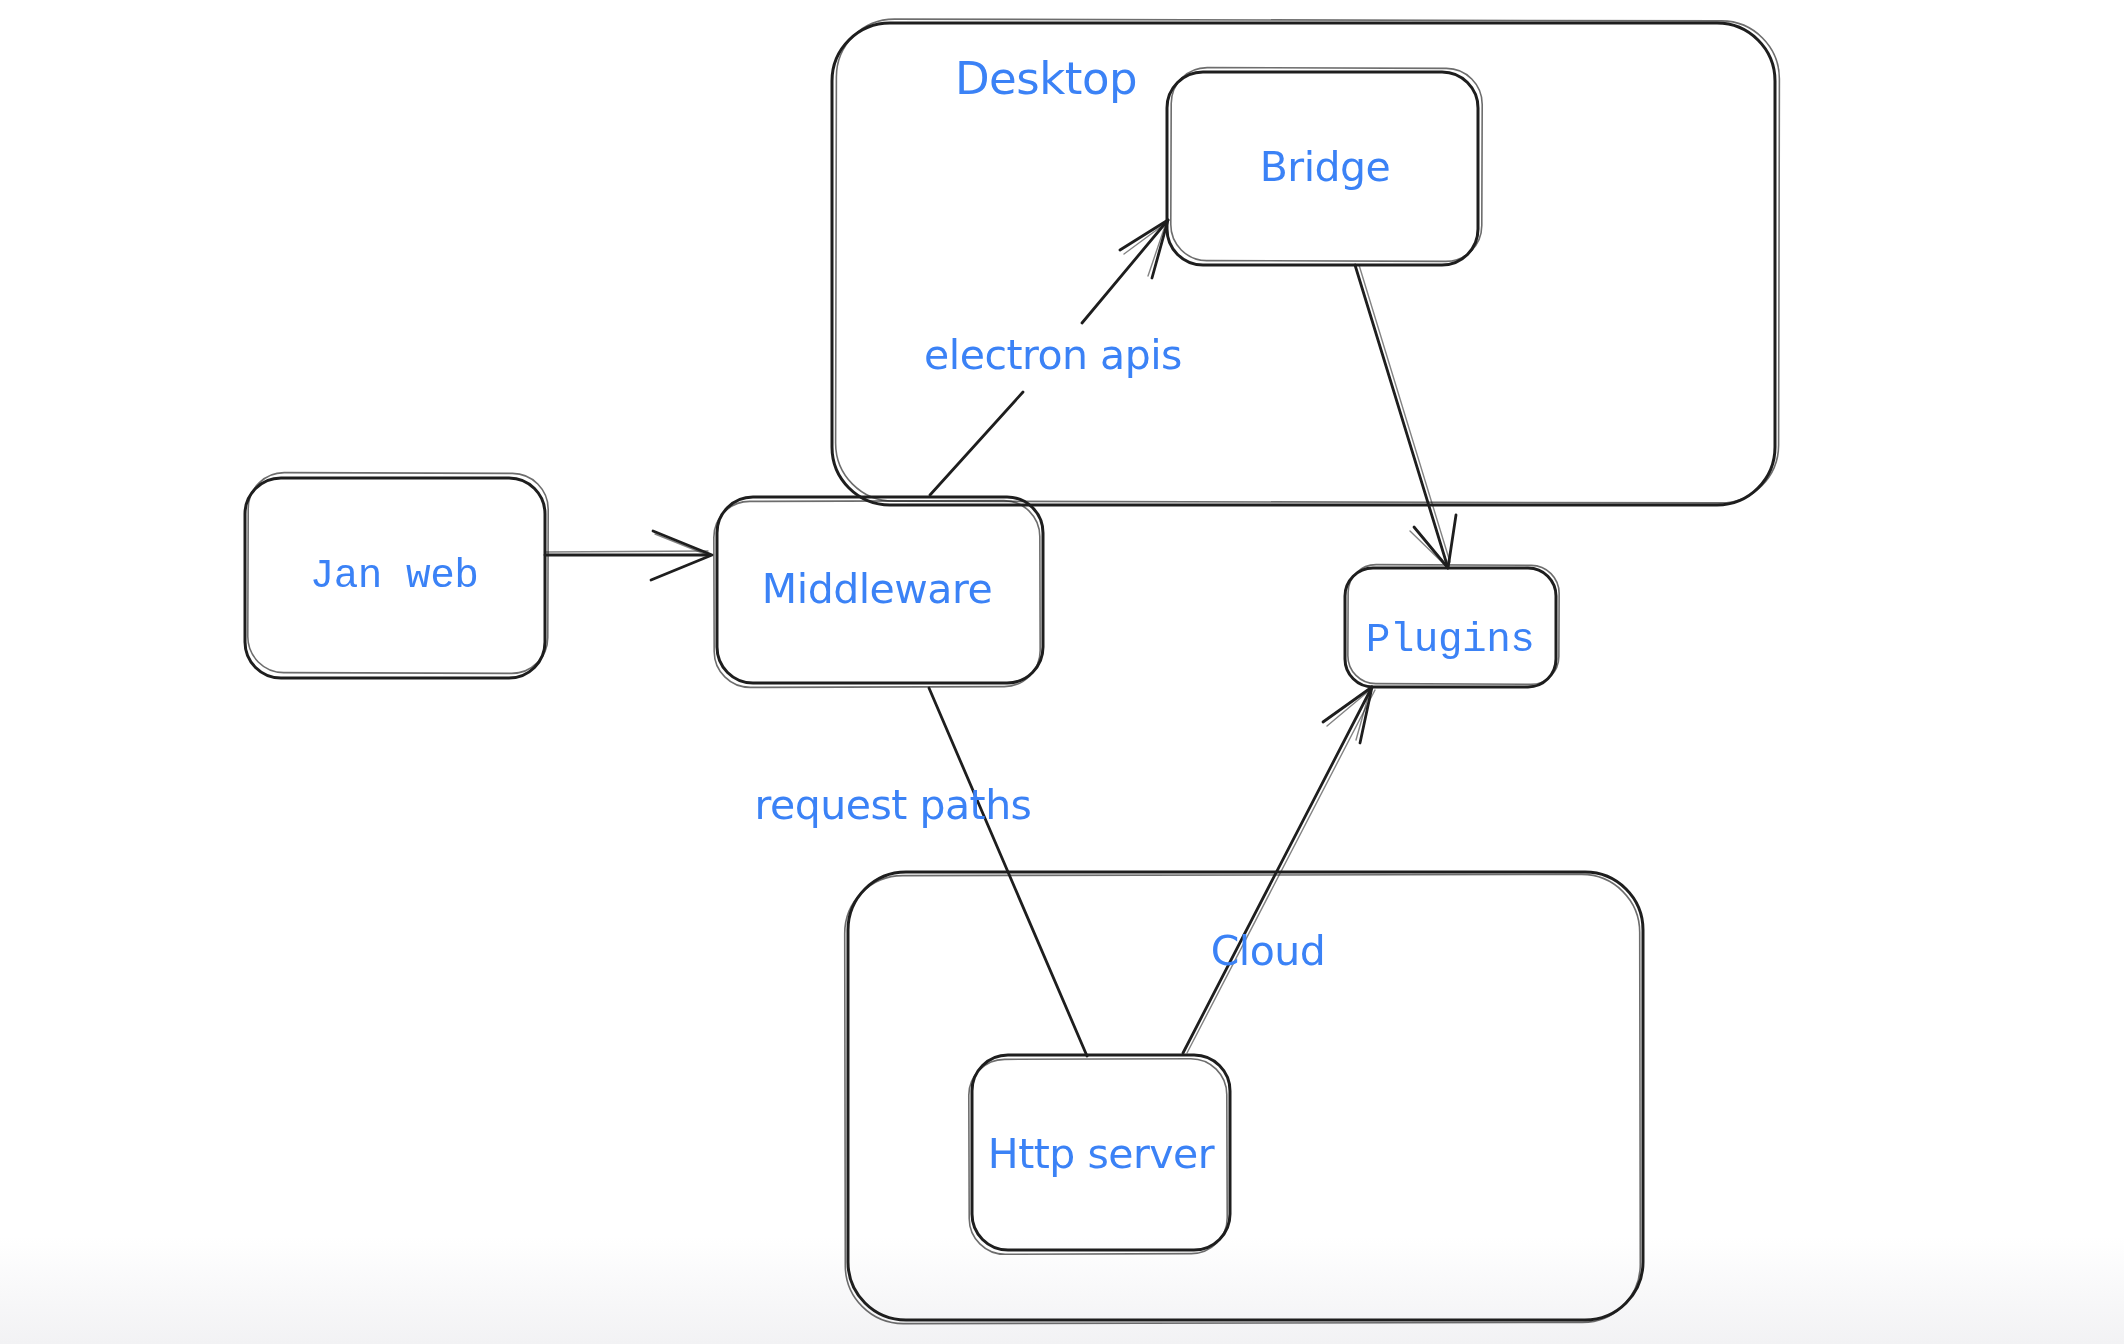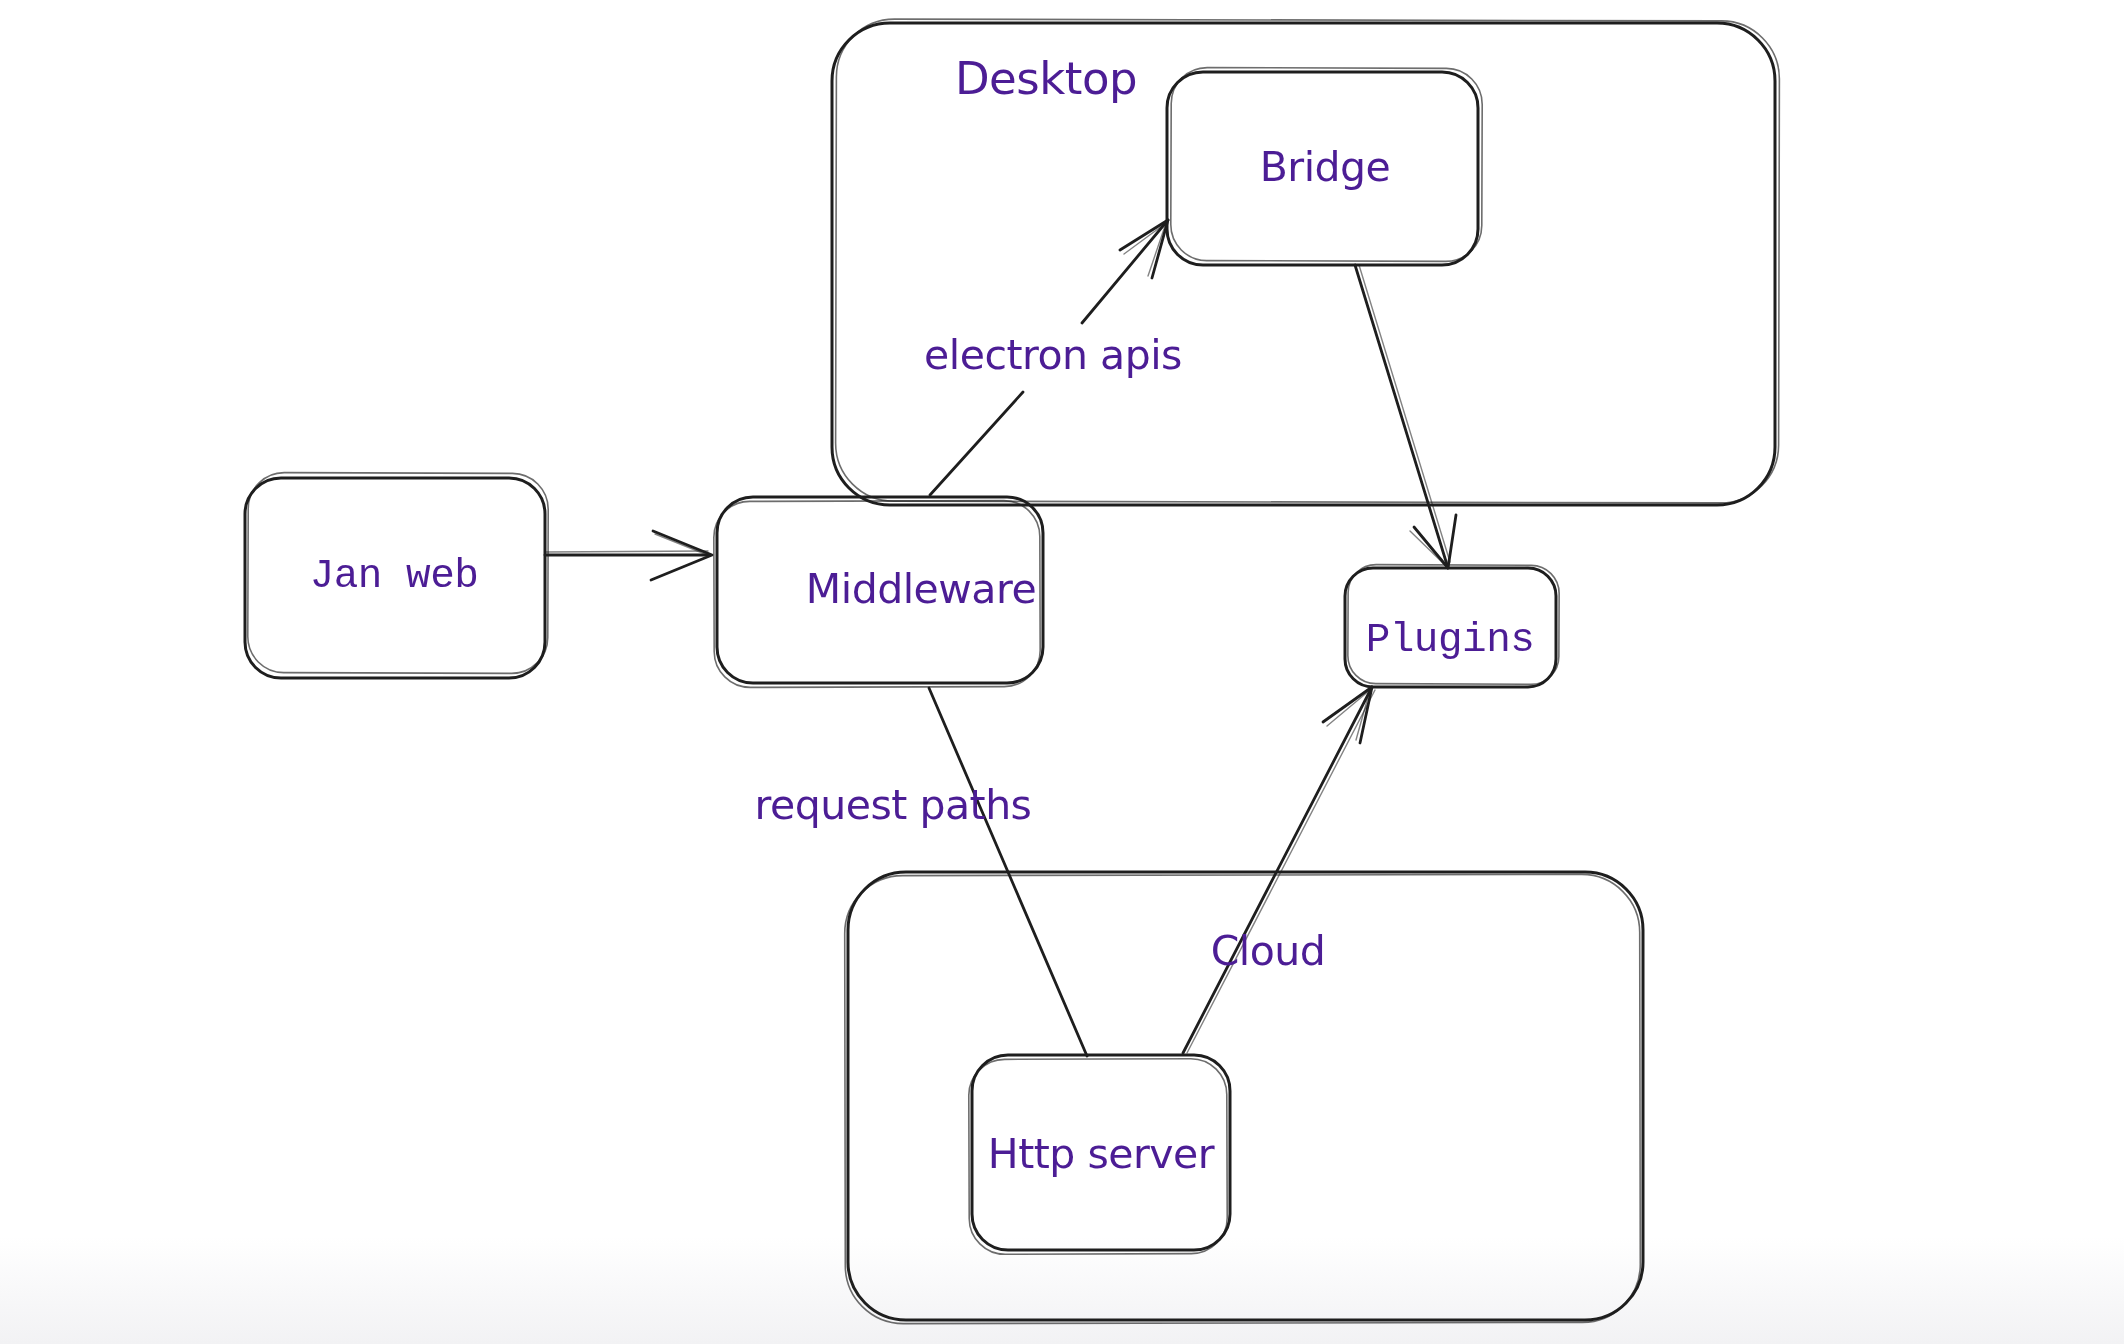--- a/index.html
+++ b/index.html
@@ -45,21 +45,21 @@
   .edge-dup {
     stroke-width: 1.4;
     opacity: 0.55;
   }
   .lbl {
     position: absolute;
     transform: translate(-50%, -50%);
     font-size: 41px;
     line-height: 1.15;
     white-space: nowrap;
-    color: #4c1d95;
+    color: #3b82f6;
     letter-spacing: -0.5px;
   }
   .note {
     position: absolute;
     font-size: 41px;
     line-height: 57px;
     white-space: nowrap;
     color: #1e1e1e;
     letter-spacing: -0.5px;
   }
@@ -141,21 +141,21 @@
 
     </g>
   </svg>
 
   <div class="lbl" style="left:1046px; top:79px; font-size:45px;">Desktop</div>
 
   <div class="lbl" style="left:1268px; top:952px;">Cloud</div>
 
   <div class="lbl" style="left:394px; top:577px;font-family:Liberation Mono, monospace;">Jan web</div>
 
-  <div class="lbl" style="left:877px; top:590px;margin-left:44px;">Middleware</div>
+  <div class="lbl" style="left:877px; top:590px;">Middleware</div>
 
   <div class="lbl" style="left:1325px; top:168px;">Bridge</div>
 
   <div class="lbl" style="left:1450px; top:641px;font-family:Liberation Mono, monospace;">Plugins</div>
 
   <div class="lbl" style="left:1101px; top:1155px;">Http server</div>
 
   <div class="lbl" style="left:1053px; top:356px;">electron apis</div>
 
   <div class="lbl" style="left:893px; top:806px;">request paths</div>

